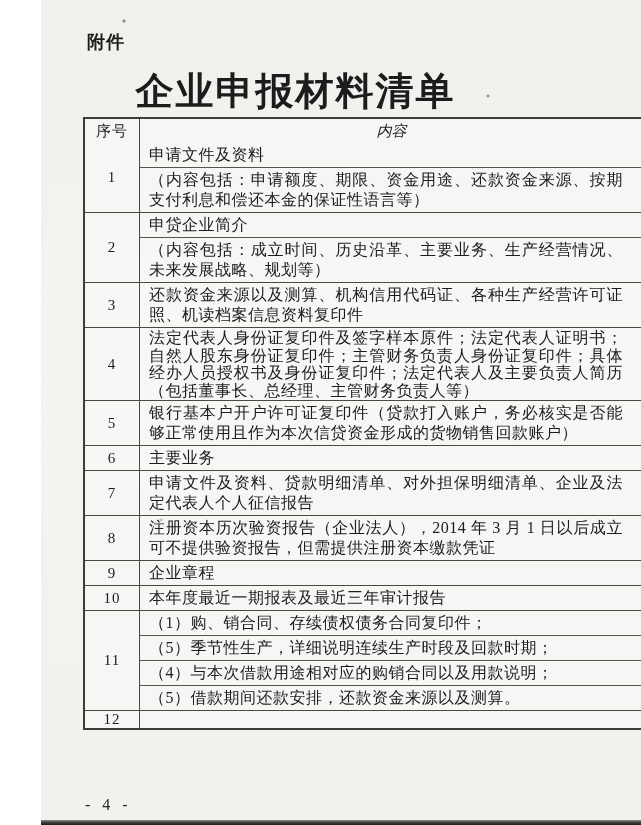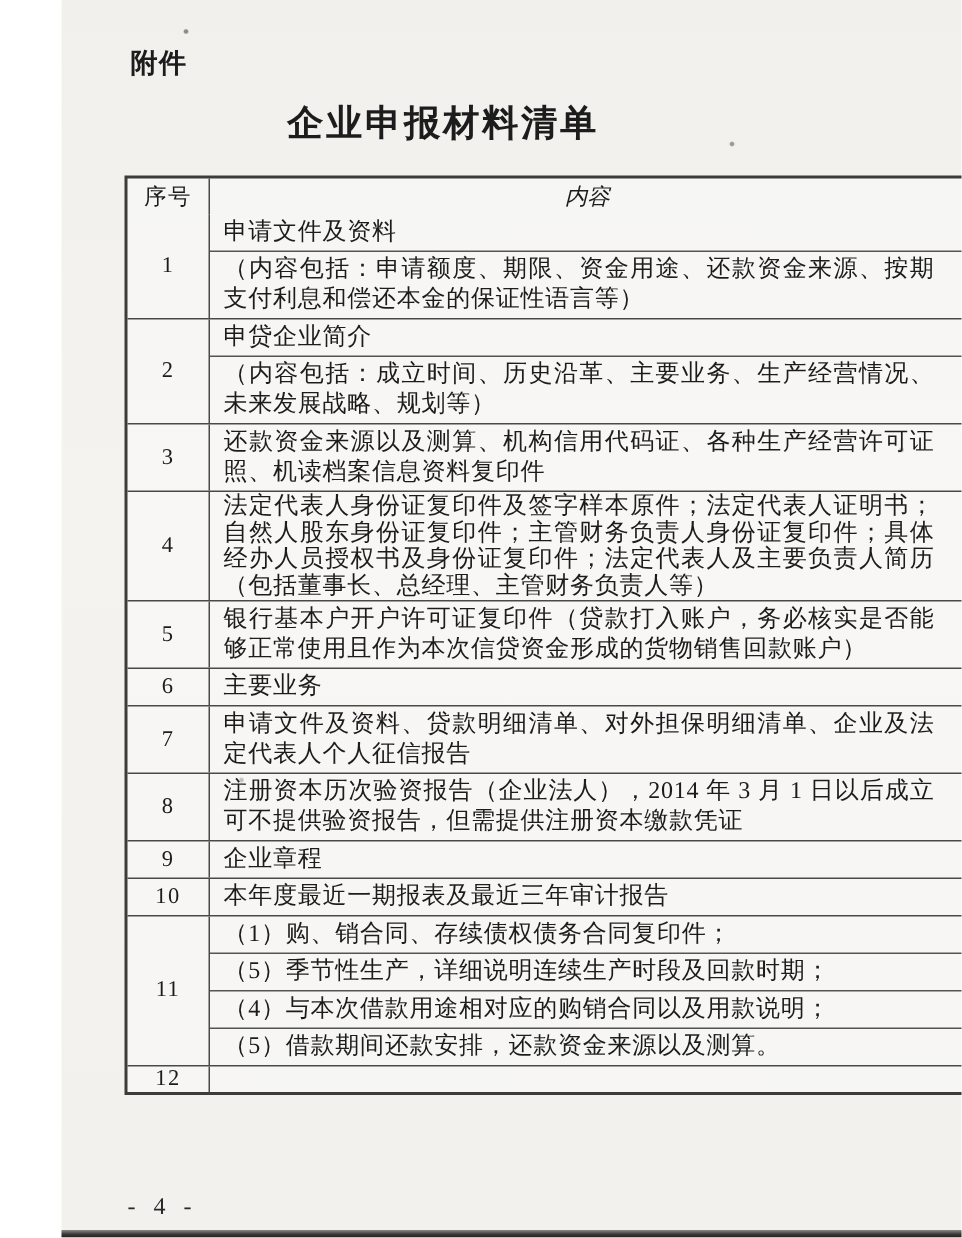--- a/index.html
+++ b/index.html
@@ -33,21 +33,21 @@
     font-weight: bold;
     letter-spacing: 1px;
   }
   .doc-title {
     position: absolute;
     left: 0;
     top: 66px;
     width: 509px;
     margin: 0;
     text-align: center;
-    font-size: 24px;
+    font-size: 38px;
     font-weight: bold;
     letter-spacing: 2px;
   }
   .materials-table {
     position: absolute;
     left: 42px;
     top: 117px;
     width: 558px;
     border: 2px solid #3c3c38;
     background: rgba(255,255,255,0.35);

